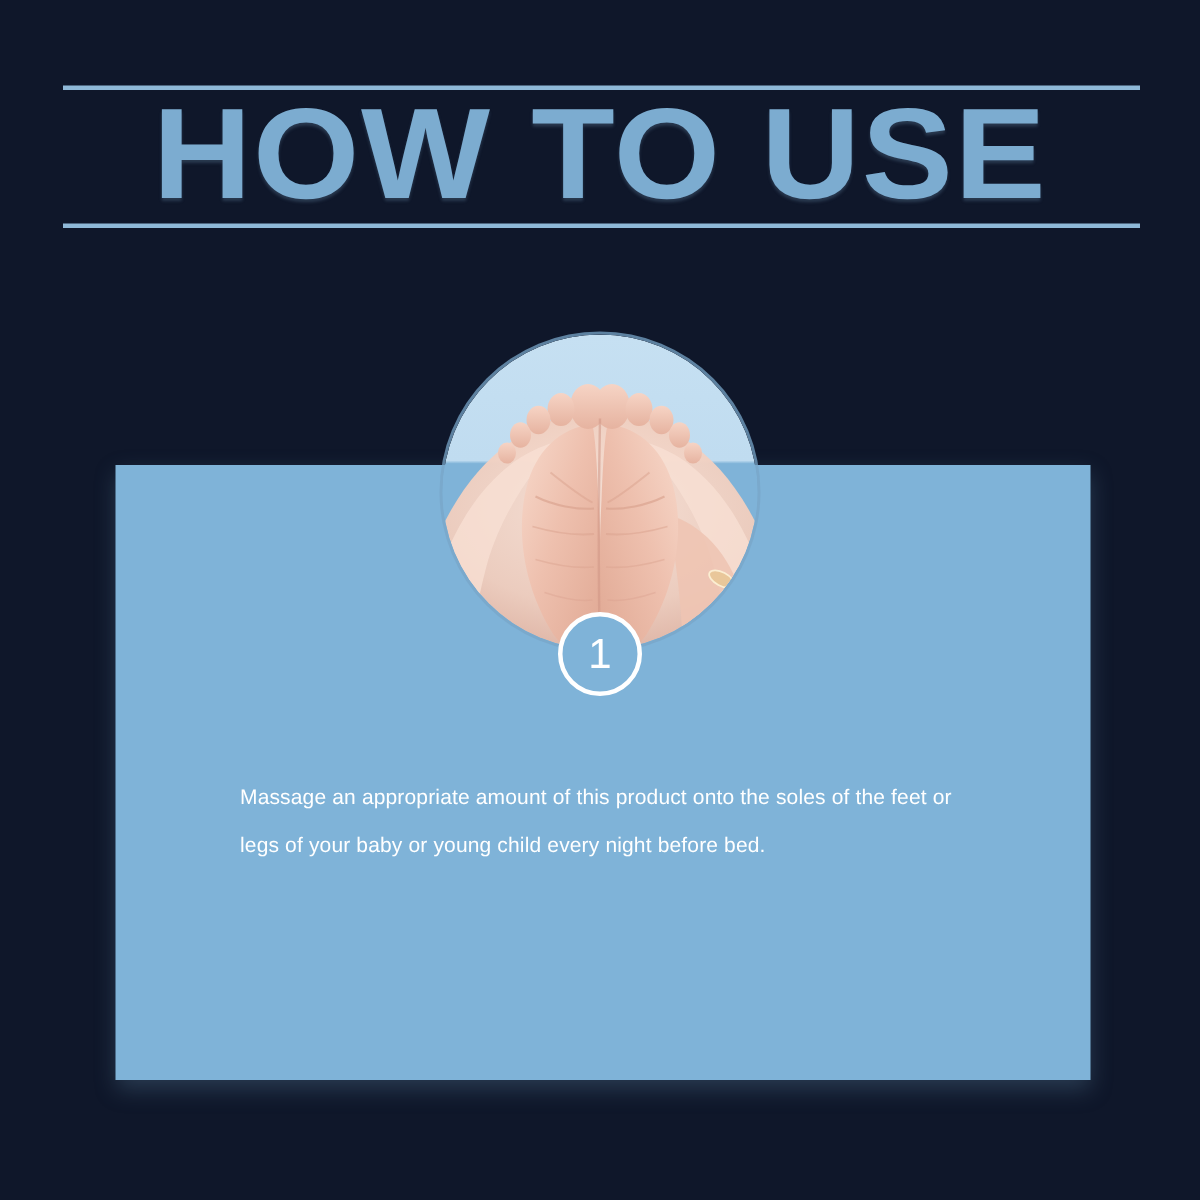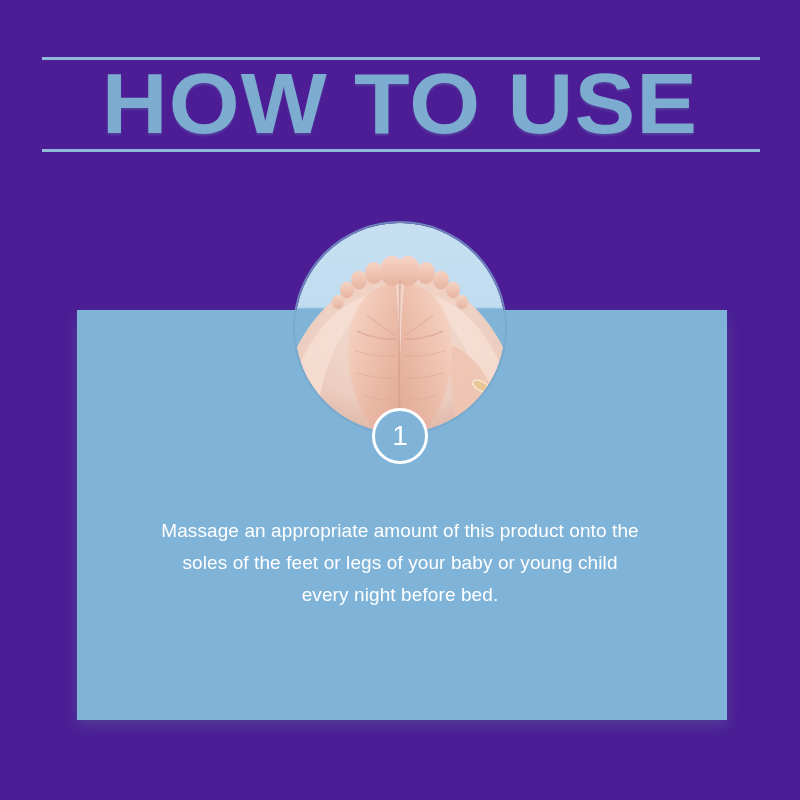--- a/index.html
+++ b/index.html
@@ -11,21 +11,21 @@
     height: 800px;
     overflow: hidden;
     font-family: "Liberation Sans", sans-serif;
     background: #bcdcf0;
   }
 
   #poster {
     position: relative;
     width: 800px;
     height: 800px;
-    background: #4c1d95;
+    background: #0f172a;
     overflow: hidden;
   }
 
   
   .header-block {
     position: absolute;
     left: 0;
     top: 0;
     width: 800px;
     height: 200px;
@@ -102,23 +102,23 @@
     justify-content: center;
     line-height: 1;
   }
 
   
   .step-text {
     position: absolute;
     left: 160px;
     top: 515px;
     width: 480px;
-    text-align: center;
+    text-align: left;
     color: #ffffff;
-    font-size: 19px;
+    font-size: 14px;
     line-height: 32px;
     font-weight: normal;
     letter-spacing: 0.1px;
   }
 </style>
 </head>
 <body>
 
 <div id="poster">
 

